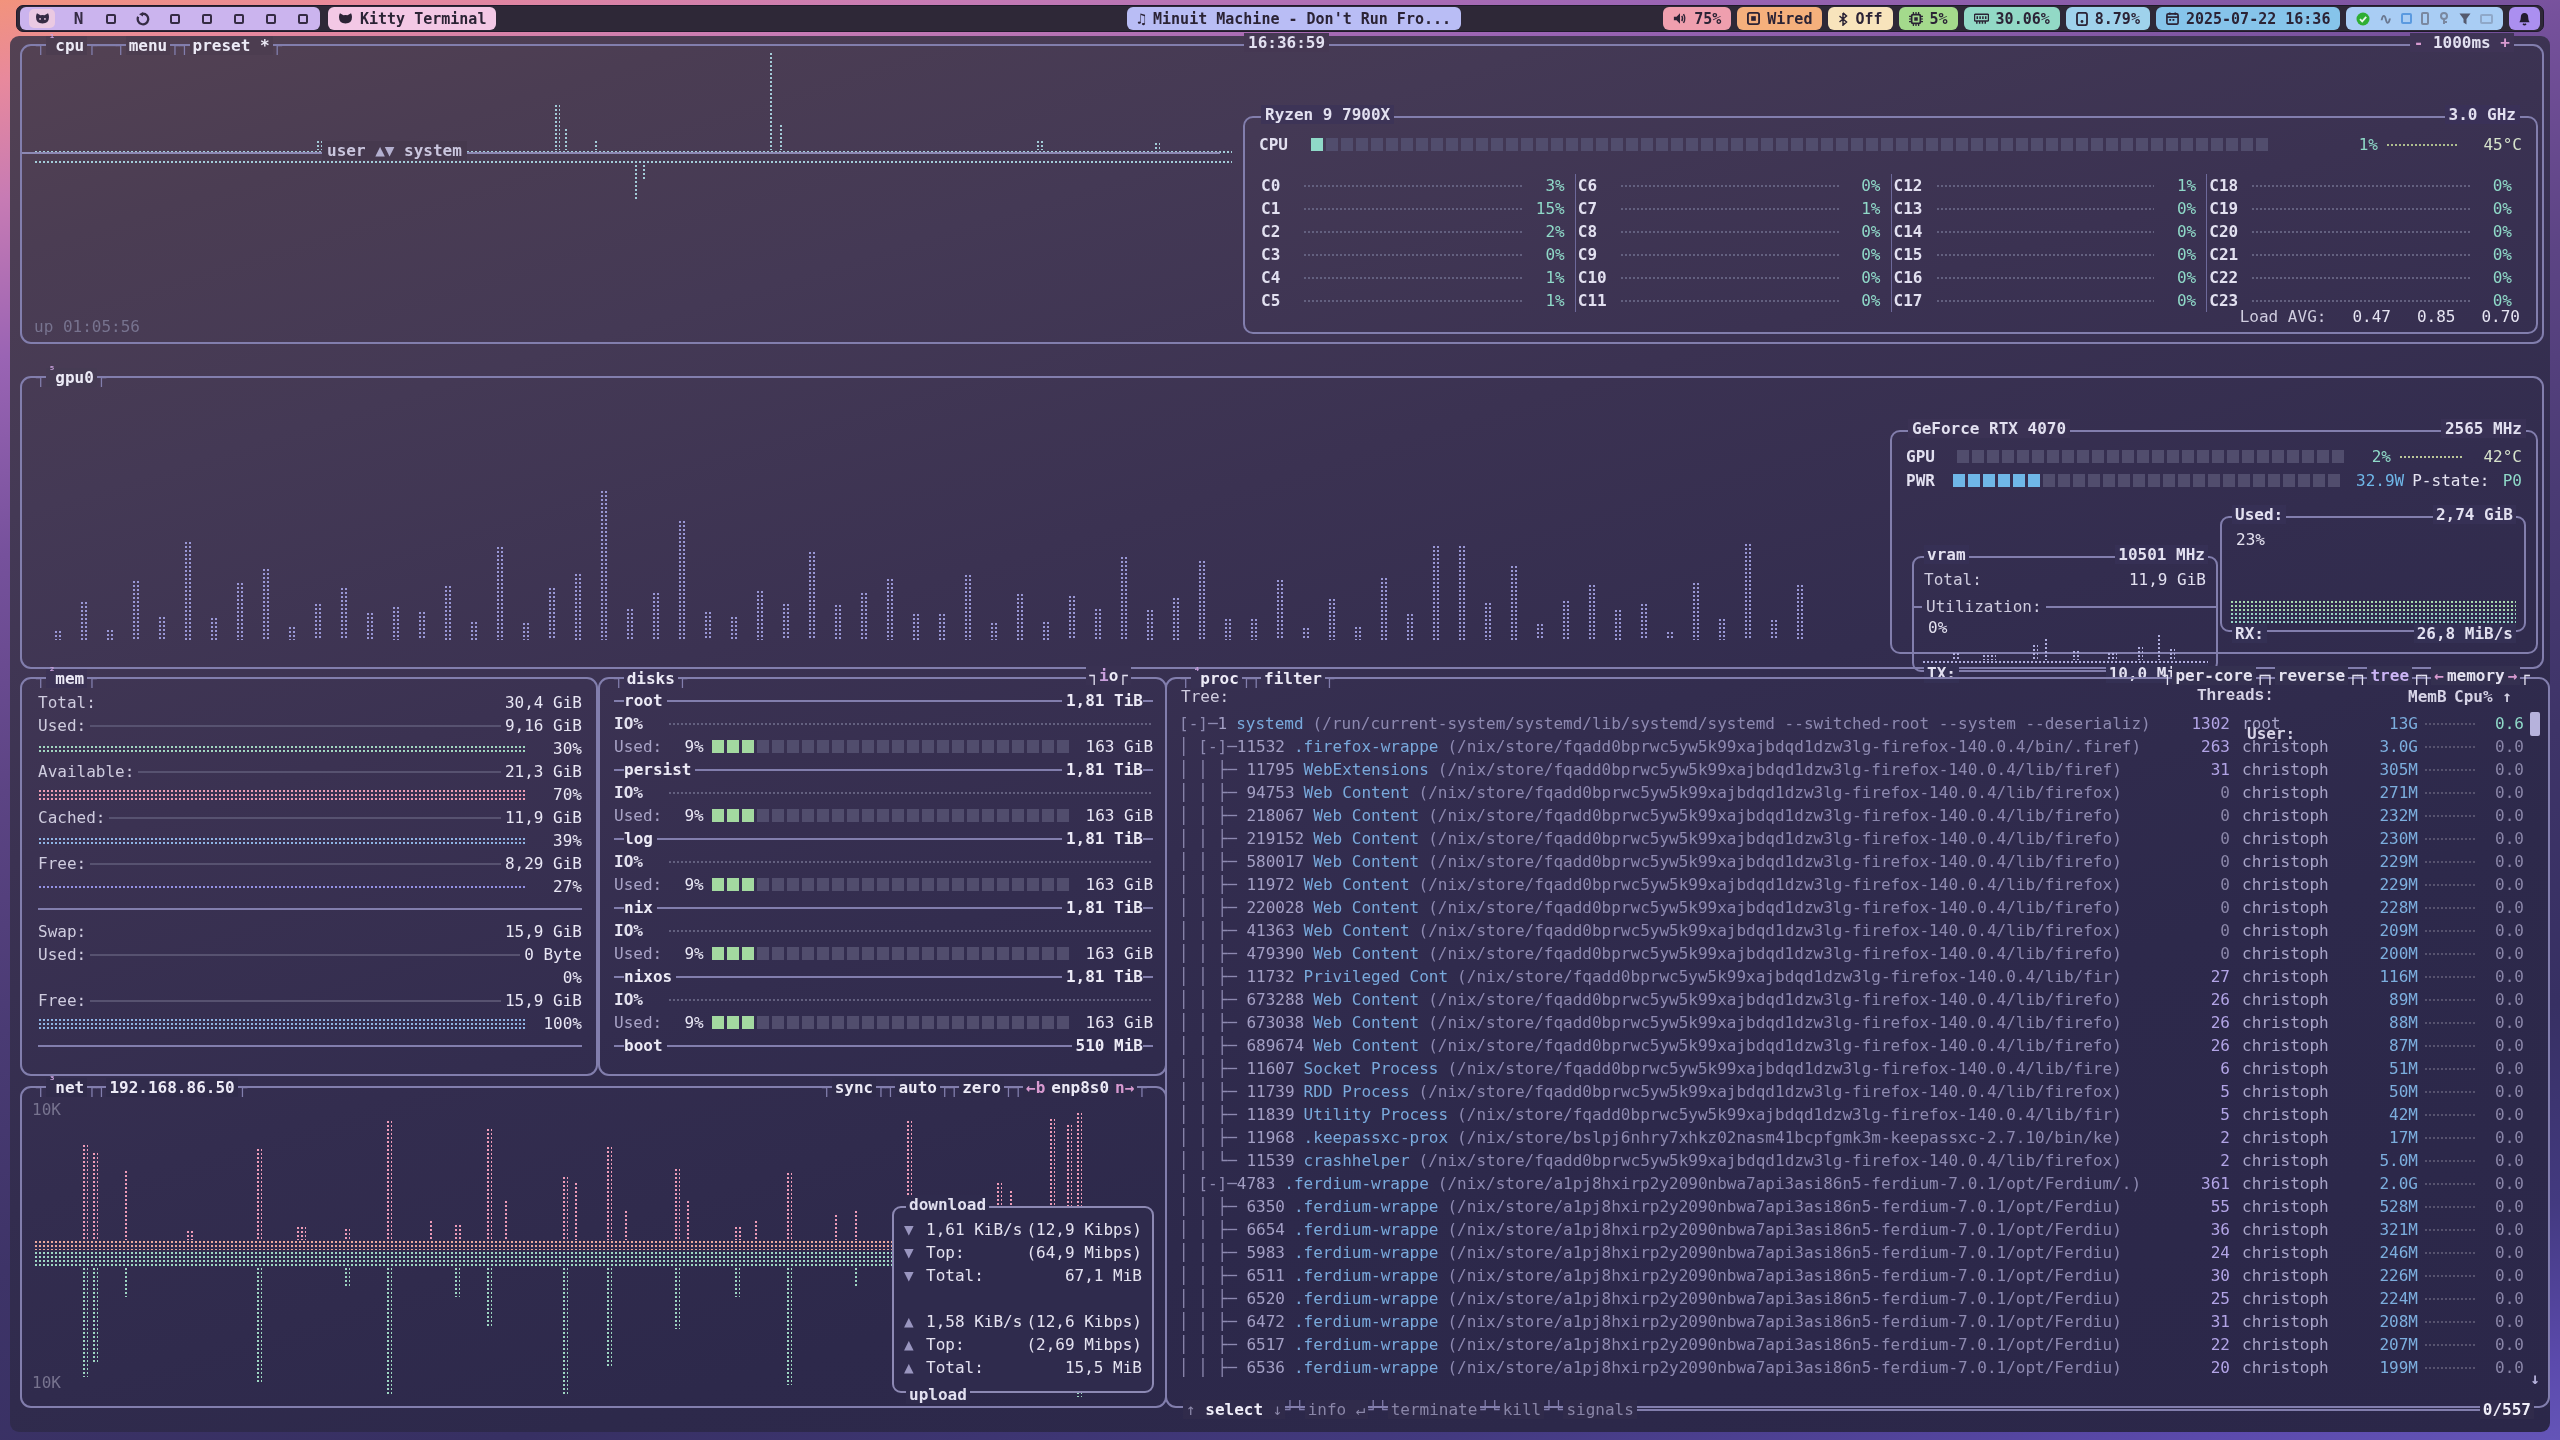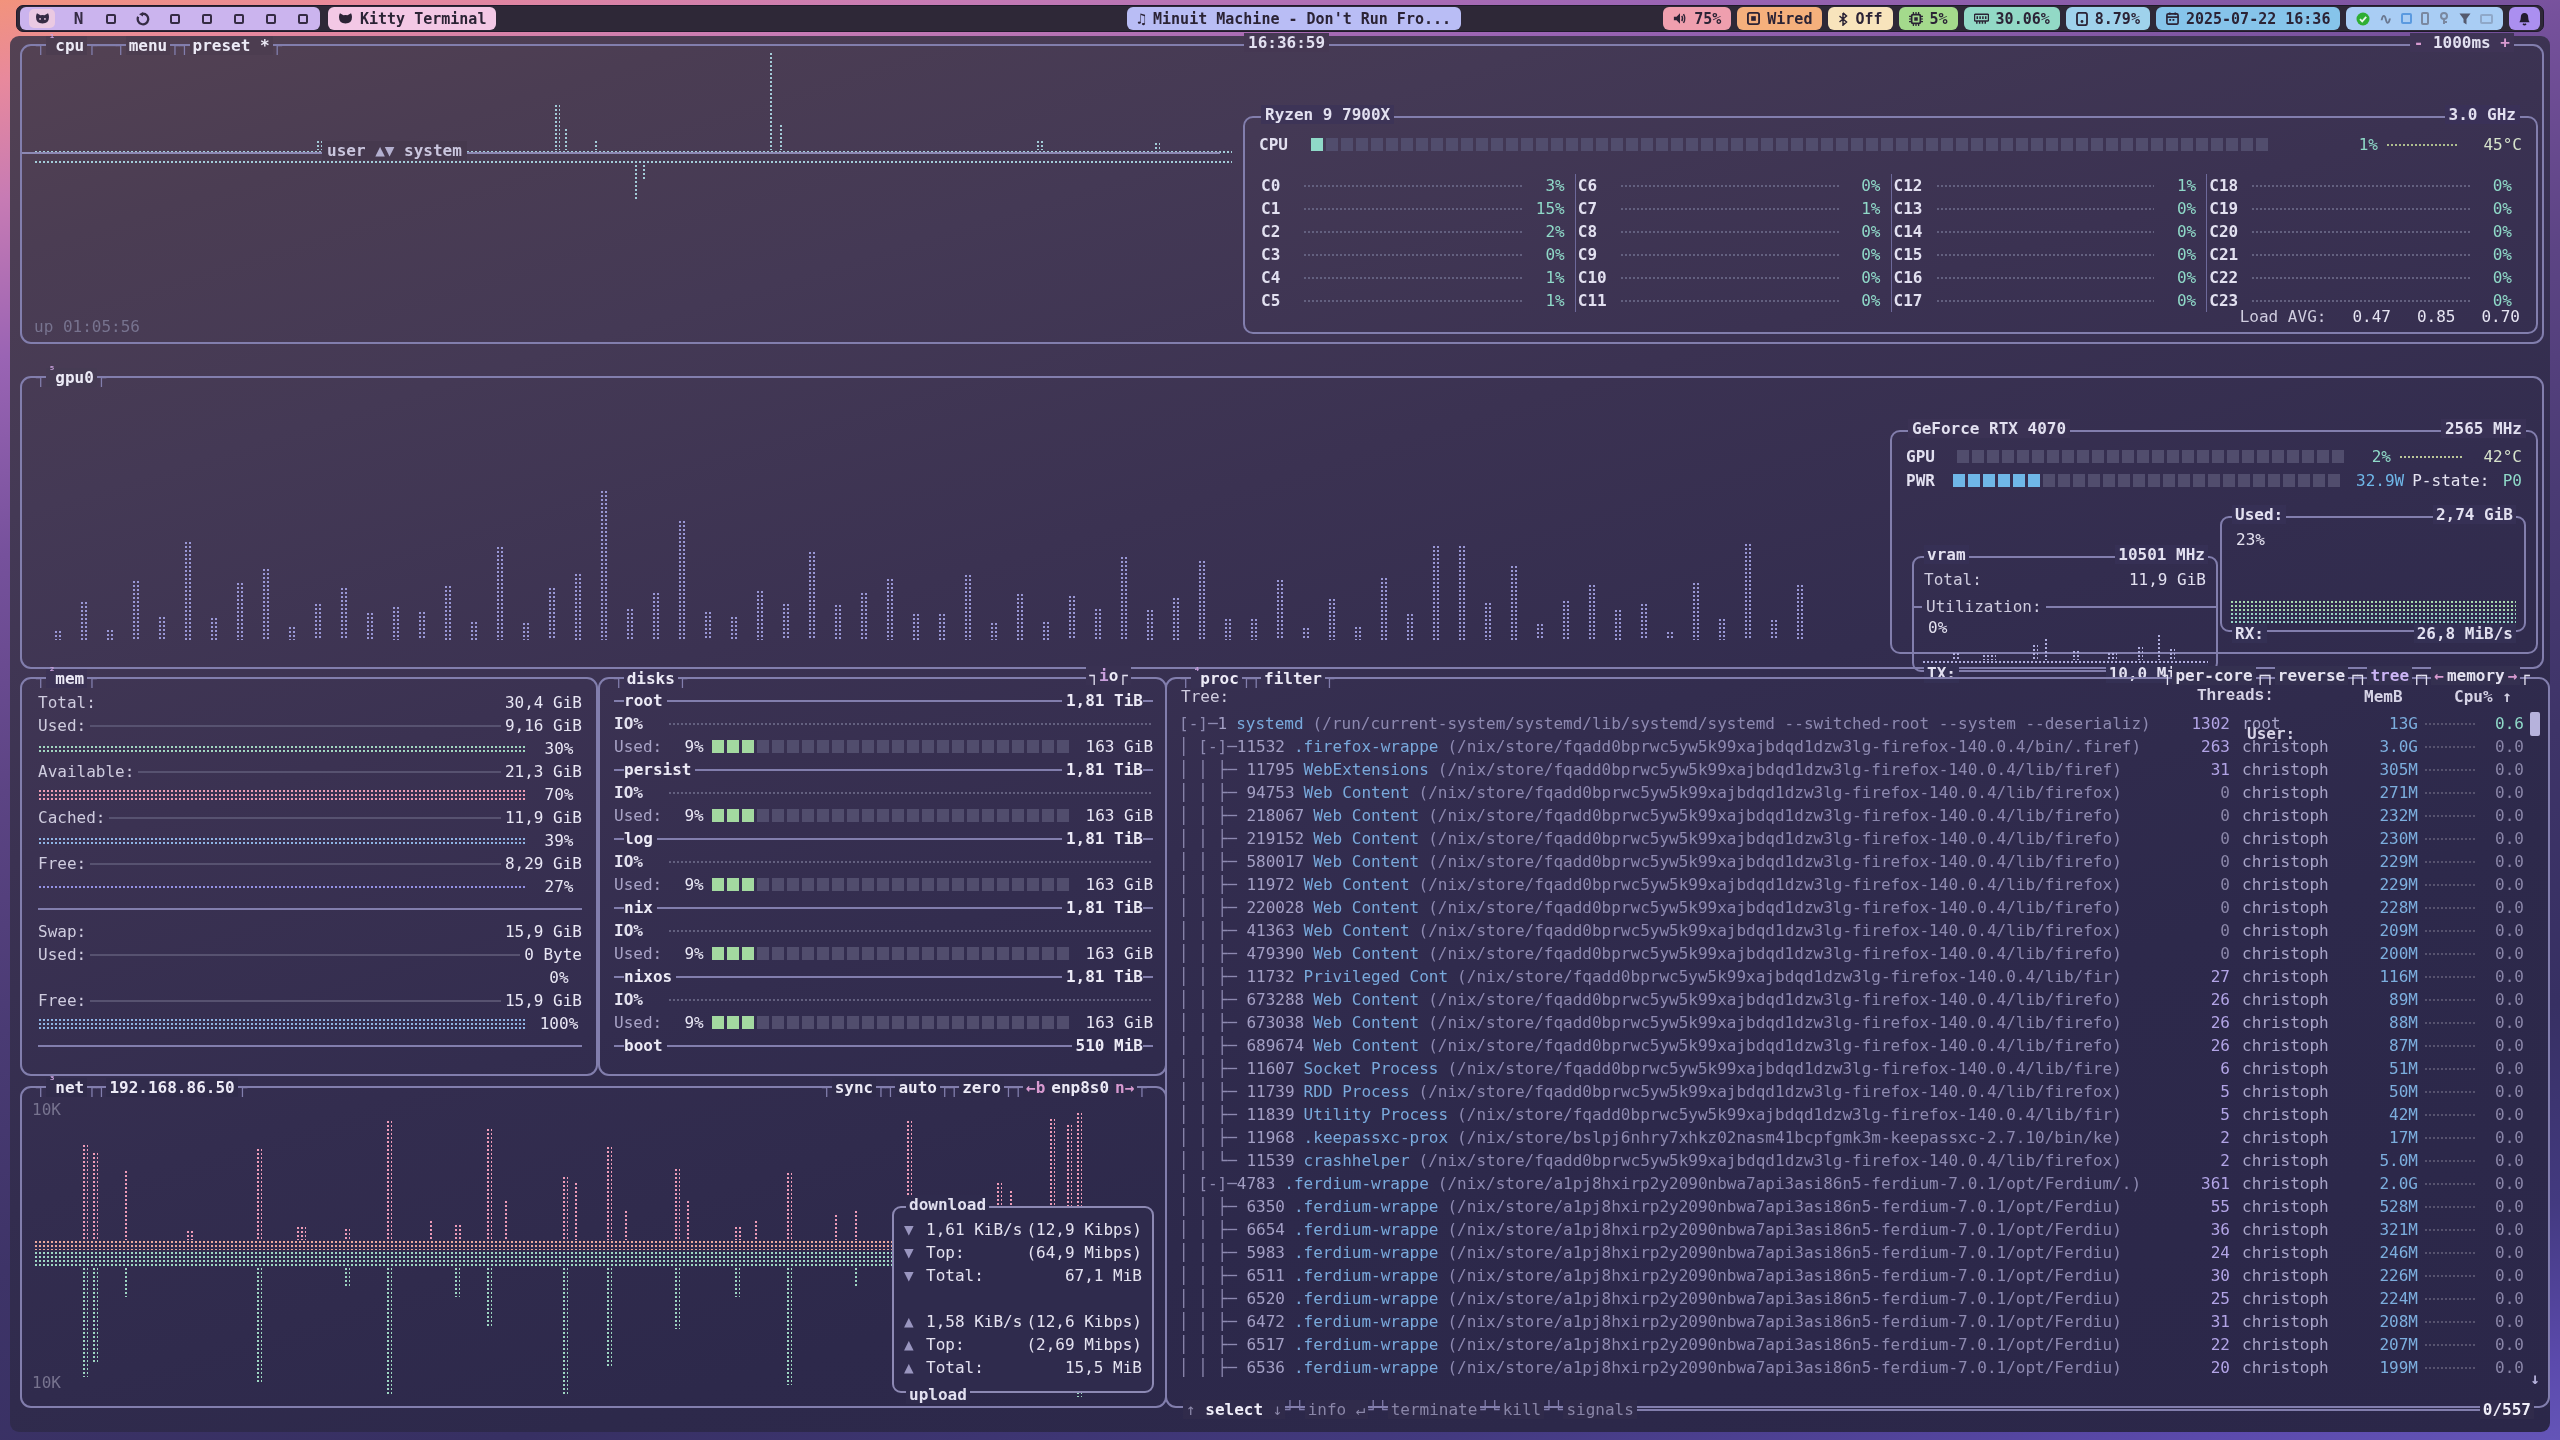--- a/index.html
+++ b/index.html
@@ -86,21 +86,21 @@
 #mem-box{left:10px;top:641px;width:578px;height:399px;}
 #mem-box .blabel{background:#3b3254;}
 #mem-rows{padding:12px 14px 0 16px;}
 .mrow{display:flex;align-items:center;height:23px;white-space:nowrap;}
 .mrow .ml{color:#cfccdf;}
 .mrow .dash{flex:1;height:2px;background:#575270;margin:0 4px;}
 .mrow .nodash{flex:1;}
 .mrow .mv{color:#e8e6f4;}
 .mmeter{display:flex;align-items:center;height:23px;gap:10px;}
 .mmeter .bar{flex:1;}
-.mmeter .mp{width:46px;text-align:center;color:#e8e6f4;}
+.mmeter .mp{width:46px;text-align:right;color:#e8e6f4;}
 .memdiv{height:2px;background:var(--border);margin:10px 0 10px 0;}
 
 #disks-box{left:588px;top:641px;width:569px;height:399px;}
 #disks-box .blabel{background:#3a3153;}
 #io-tab{position:absolute;top:-13px;right:34px;background:#393152;padding:0 3px;display:flex;}
 #io-tab .i{color:#c9a0dd;font-weight:bold;} #io-tab .o{color:#eceaf6;font-weight:bold;}
 #disk-rows{padding:10px 12px 0 14px;}
 .dnamerow{display:flex;align-items:center;height:23px;white-space:nowrap;}
 .dnamerow .seg{width:10px;height:2px;background:var(--border);}
 .dnamerow .line{flex:1;height:2px;background:var(--border);margin:0 4px;}
@@ -1198,21 +1198,21 @@
       <span class="sep">┌┐</span>
       <span class="onb hot">←</span>
       <span class="onb" style="padding:0;">memory</span>
       <span class="onb hot">→</span>
       <span class="sep">┌</span>
     </div>
     <div id="proc-head">
       <span style="left:14px;font-weight:normal;color:#cfccdf;">Tree:</span>
       <span style="left:1030px;font-family:Liberation Mono, monospace;">Threads:</span>
       <span style="left:1080px;margin-top:37px;">User:</span>
-      <span style="left:1169px;padding-left:28px;">MemB</span>
+      <span style="left:1213px;padding-left:28px;">MemB</span>
       <span style="left:1287px;">Cpu% ↑</span>
     </div>
     <div id="proc-rows">
         <div class="prow">
           <span class="pstart">
             <span class="ptree">[-]─</span>
             <span class="ppid">1</span>
             <span class="pname">systemd</span>
             <span class="pcmd">(/run/current-system/systemd/lib/systemd/systemd --switched-root --system --deserializ)</span>
           </span>

